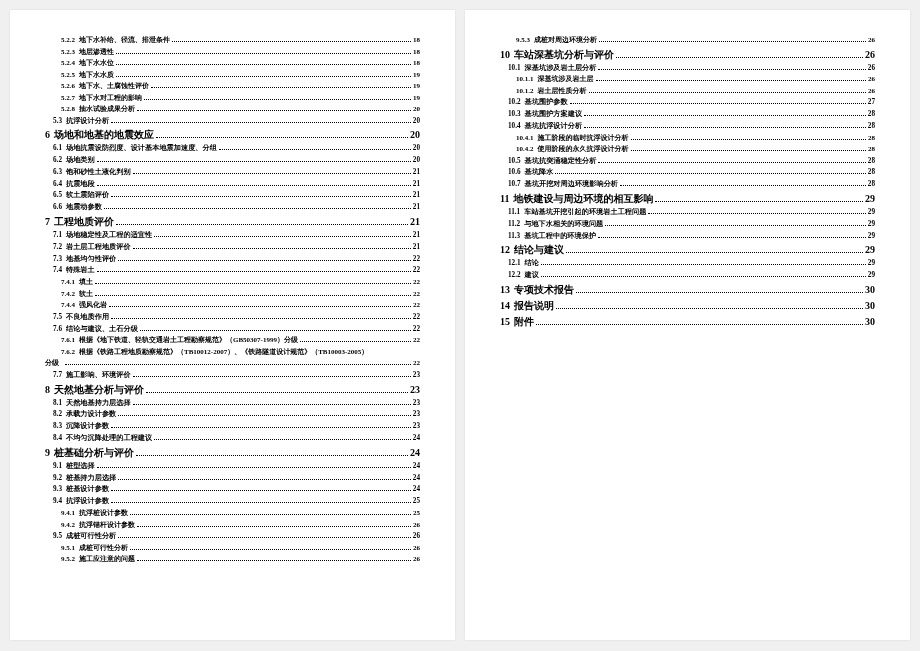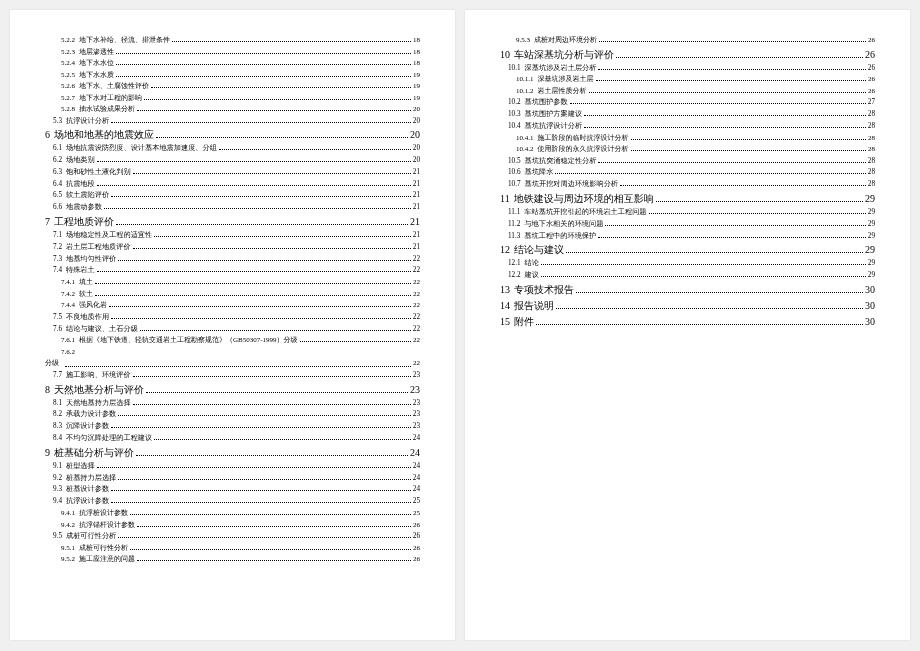--- a/index.html
+++ b/index.html
@@ -11,20 +11,21 @@
     gap: 10px;
     padding: 10px;
   }
   .page {
     background: #fff;
     width: 450px;
     height: 630px;
     padding: 25px 35px 40px 35px;
     position: relative;
     box-shadow: 0 0 2px rgba(0,0,0,0.1);
+    font-weight: bold;
   }
   .toc { width: 100%; }
   .toc-row {
     display: flex;
     align-items: baseline;
     margin-bottom: 1px;
     font-size: 7.2px;
     line-height: 1.5;
     color: #000;
     white-space: nowrap;
@@ -198,22 +199,23 @@
         <span class="toc-page">22</span>
       </div>
       <div class="toc-row lvl2">
         <span class="toc-num">7.6.1</span>
         <span class="toc-title">根据《地下铁道、轻轨交通岩土工程勘察规范》（GB50307-1999）分级</span>
         <span class="toc-dots"></span>
         <span class="toc-page">22</span>
       </div>
       <div class="toc-row lvl2">
         <span class="toc-num">7.6.2</span>
-      </div>
-      <div class="toc-row lvl2" style="padding-left: 0px; align-items: flex-end;">
+        <span class="toc-title">根据《铁路工程地质勘察规范》（TB10012-2007）、《铁路隧道设计规范》（TB10003-2005）</span>
+      </div>
+      <div class="toc-row lvl2" style="padding-left: 0px;">
         <span class="toc-num">分级</span>
         <span class="toc-dots"></span>
         <span class="toc-page">22</span>
       </div>
       <div class="toc-row lvl1">
         <span class="toc-num">7.7</span>
         <span class="toc-title">施工影响、环境评价</span>
         <span class="toc-dots"></span>
         <span class="toc-page">23</span>
       </div>

